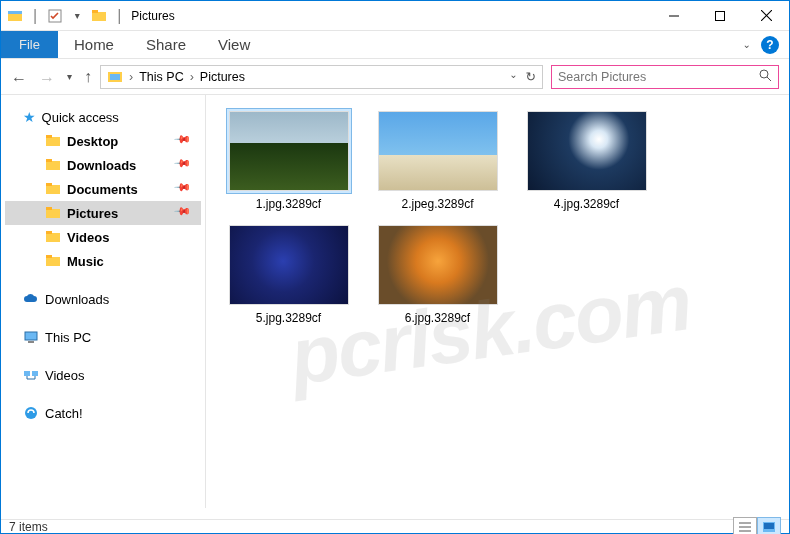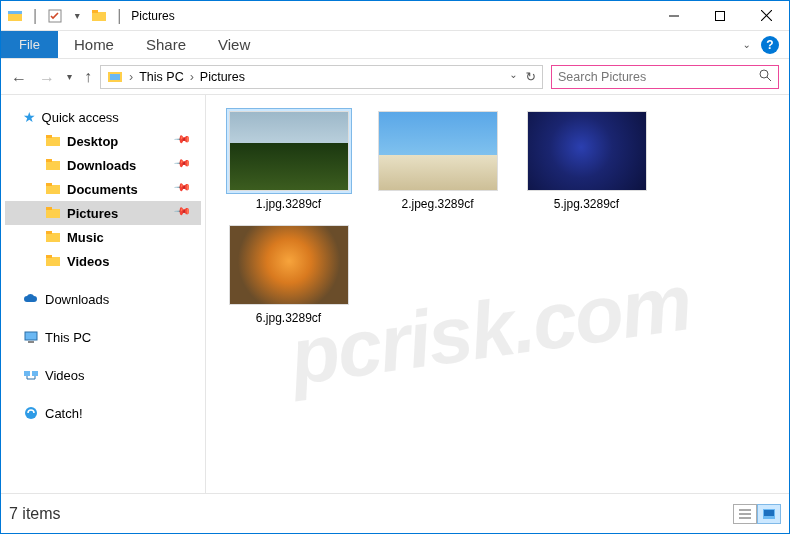--- a/index.html
+++ b/index.html
@@ -59,21 +59,21 @@
 
 
 .t1 { background: linear-gradient(to bottom, #9db8c9 0%, #b9cfdc 40%, #1b3810 40%, #3c5d1f 100%); }
 .t2 { background: linear-gradient(to bottom, #5aa7e8 0%, #7fc1ee 55%, #e8e0c4 55%, #cdbf97 100%); }
 .t3 { background: radial-gradient(circle at 50% 40%, #f5d07a 0%, #c77f2e 25%, #6c4f3a 45%, #2a2420 100%); }
 .t4 { background: radial-gradient(circle at 60% 35%, #fff 0%, #d9e8f5 10%, #1d3a60 35%, #0b1a33 100%); }
 .t5 { background: radial-gradient(circle at 45% 45%, #2b3fb0 0%, #1a2570 40%, #0c1240 100%); }
 .t6 { background: radial-gradient(circle at 50% 45%, #f7a43c 0%, #d97a1f 30%, #6a4d2a 70%); }
 
 
-.statusbar { position: absolute; bottom: 0; left: 0; right: 0; height: 40px; border-top: 1px solid #e5e5e5; display: flex; align-items: center; padding: 0 8px; font-size: 16px; color: #333; background: #fff; }
+.statusbar { position: absolute; bottom: 0; left: 0; right: 0; height: 14px; border-top: 1px solid #e5e5e5; display: flex; align-items: center; padding: 0 8px; font-size: 12px; color: #333; background: #fff; }
 .view-toggle { margin-left: auto; display: flex; gap: 0; }
 .vt-btn { width: 24px; height: 20px; border: 1px solid #adadad; display: flex; align-items: center; justify-content: center; color: #555; background:#fff;}
 .vt-btn.active { border-color: #7fb9e8; background: #cce8ff; }
 
 
 .watermark { position: absolute; left: 200px; top: 155px; right: 10px; bottom: 30px; display:flex; align-items:center; justify-content:center; pointer-events:none; opacity:0.14; }
 .watermark-text { font-size: 80px; font-weight: 700; font-style: italic; color: #888; transform: rotate(-8deg); white-space: nowrap; letter-spacing: -2px;}
 </style>
 </head>
 <body>
@@ -207,28 +207,28 @@
                 <rect x="1" y="2" width="6" height="3" fill="#ffb327"></rect>
               </svg></span>
             <span>Pictures</span>
             <span class="pin">📌</span>
           </div>
           <div class="tree-item sub">
             <span class="folder-y icon16"><svg width="16" height="16" viewBox="0 0 16 16">
                 <rect x="1" y="4" width="14" height="9" fill="#ffcf4b"></rect>
                 <rect x="1" y="2" width="6" height="3" fill="#ffb327"></rect>
               </svg></span>
+            <span>Videos</span>
+          </div>
+          <div class="tree-item sub">
+            <span class="folder-y icon16"><svg width="16" height="16" viewBox="0 0 16 16">
+                <rect x="1" y="4" width="14" height="9" fill="#ffcf4b"></rect>
+                <rect x="1" y="2" width="6" height="3" fill="#ffb327"></rect>
+              </svg></span>
             <span>Music</span>
-          </div>
-          <div class="tree-item sub">
-            <span class="folder-y icon16"><svg width="16" height="16" viewBox="0 0 16 16">
-                <rect x="1" y="4" width="14" height="9" fill="#ffcf4b"></rect>
-                <rect x="1" y="2" width="6" height="3" fill="#ffb327"></rect>
-              </svg></span>
-            <span>Videos</span>
           </div>
         </div>
       <div class="tree-spacer"></div>
       <div class="tree-item">
         <span class="icon16"><svg width="16" height="16" viewBox="0 0 16 16">
               <path d="M4 11 a3 3 0 0 1 0-6 a4 4 0 0 1 7 0 a3 3 0 0 1 0 6 z" fill="#1c6fbf"></path>
             </svg></span>
         <span>Downloads</span>
       </div>
       <div class="tree-spacer"></div>
@@ -268,20 +268,26 @@
           <div class="filename">1.jpg.3289cf</div>
         </div>
         <div class="item">
           <div class="thumb-wrap">
             <div class="thumb t2"></div>
           </div>
           <div class="filename">2.jpeg.3289cf</div>
         </div>
         <div class="item">
           <div class="thumb-wrap">
+            <div class="thumb t4"></div>
+          </div>
+          <div class="filename">4.jpg.3289cf</div>
+        </div>
+        <div class="item">
+          <div class="thumb-wrap">
             <div class="thumb t5"></div>
           </div>
           <div class="filename">5.jpg.3289cf</div>
         </div>
         <div class="item">
           <div class="thumb-wrap">
             <div class="thumb t6"></div>
           </div>
           <div class="filename">6.jpg.3289cf</div>
         </div>

